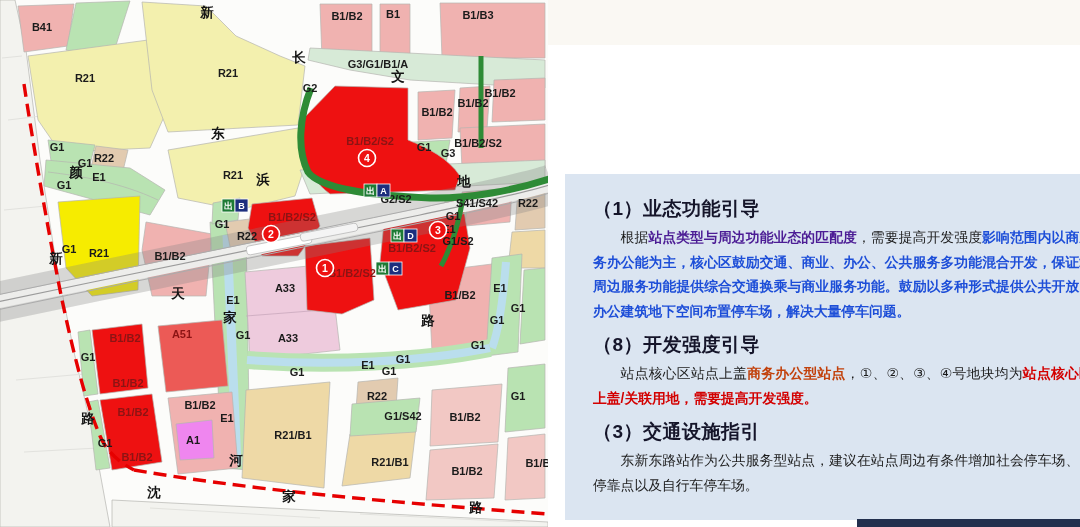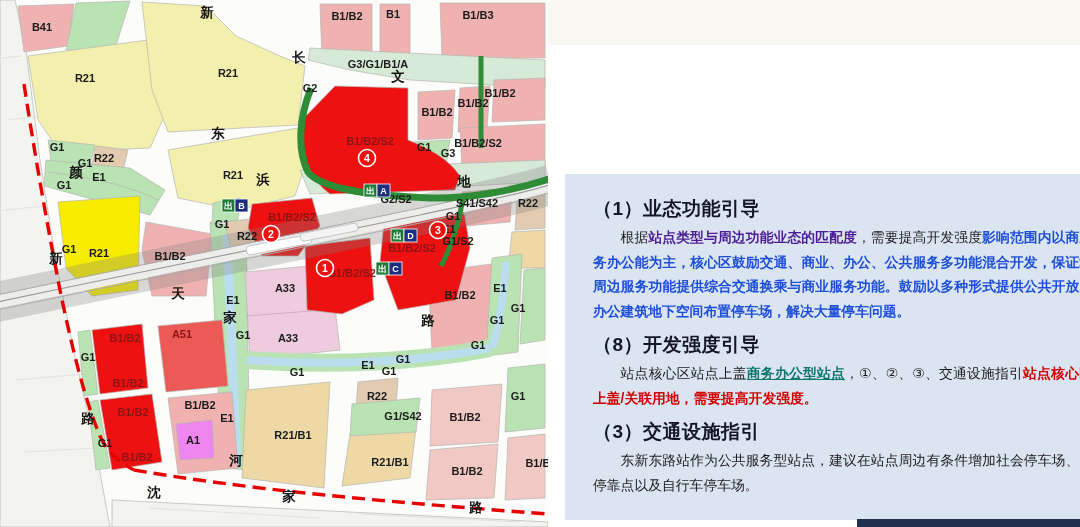--- a/index.html
+++ b/index.html
@@ -281,21 +281,21 @@
 </div>
 
 <div class="panel" style="background: rgb(219, 229, 241);">
   <div id="sections">
       <div class="sec">
         <h3>（1）业态功能引导</h3>
         <p><span>根据</span><span class="red" style="color: #4c1d95;">站点类型与周边功能业态的匹配度</span><span>，需要提高开发强度</span><span class="red" style="color: #1d4ed8;">影响范围内以商业及商务办公能为主，核心区鼓励交通、商业、办公、公共服务多功能混合开发，保证站点为周边服务功能提供综合交通换乘与商业服务功能。鼓励以多种形式提供公共开放空间，办公建筑地下空间布置停车场，解决大量停车问题。</span></p>
       </div>
       <div class="sec">
         <h3>（8）开发强度引导</h3>
-        <p><span>站点核心区站点上盖</span><span class="red" style="color: #0f766e; text-decoration: underline;">商务办公型站点</span><span>，①、②、③、交通设施指引</span><span class="red" style="color: rgb(211, 0, 0);">站点核心区站点上盖/关联用地，需要提高开发强度。</span></p>
+        <p><span>站点核心区站点上盖</span><span class="red" style="color: #c2410c;">商务办公型站点</span><span>，①、②、③、④号地块均为</span><span class="red" style="color: rgb(211, 0, 0);">站点核心区站点上盖/关联用地，需要提高开发强度。</span></p>
       </div>
       <div class="sec">
         <h3>（3）交通设施指引</h3>
         <p><span>东新东路站作为公共服务型站点，建议在站点周边有条件增加社会停车场、出租车停靠点以及自行车停车场。</span></p>
       </div>
     </div>
 </div>
 
 <div class="botbar"></div>
 

